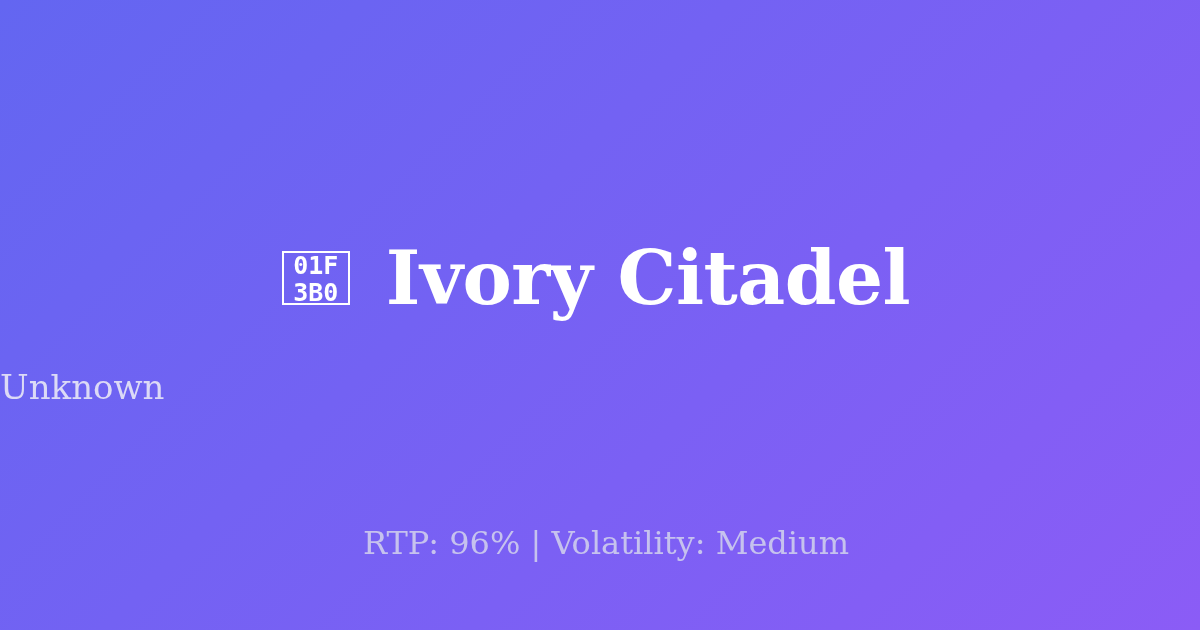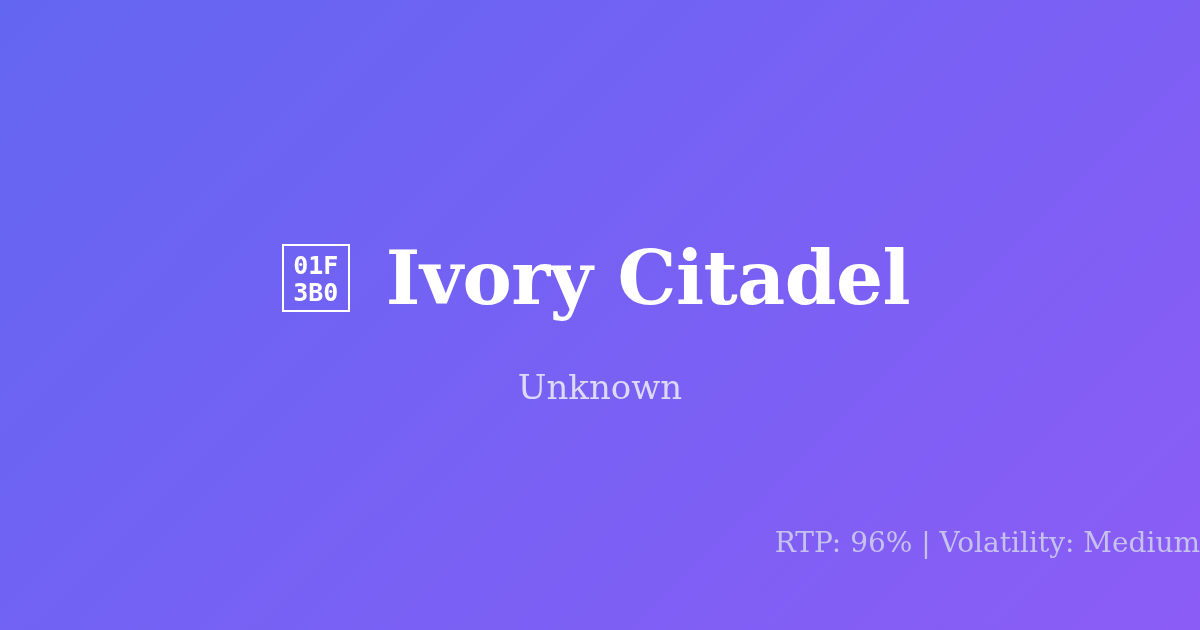--- a/index.html
+++ b/index.html
@@ -40,21 +40,21 @@
     justify-content: center;
     gap: 28px;
     padding: 0 40px;
     box-sizing: border-box;
   }
 
   
   .tofu {
     box-sizing: border-box;
     width: 68px;
-    height: 68px;
+    height: 54px;
     flex: 0 0 auto;
     border: 2px solid #ffffff;
     display: flex;
     flex-direction: column;
     align-items: center;
     justify-content: center;
     padding: 1px 0 0 0;
     font-family: "DejaVu Sans Mono", "Liberation Mono", monospace;
     color: #ffffff;
     line-height: 1;
@@ -78,39 +78,38 @@
     letter-spacing: -0.5px;
     margin: 8px;
   }
 
   
   .subtitle {
     position: absolute;
     left: 0;
     right: 0;
     top: 366px;
-    text-align: center;
     font-family: "DejaVu Serif", "Liberation Serif", serif;
     font-weight: 400;
     font-size: 34px;
     line-height: 42px;
     color: #dcdaf6;
     margin: 0;
   }
 
   
   .meta {
     position: absolute;
     left: 0;
     right: 0;
     top: 528px;
-    text-align: right;
+    text-align: center;
     font-family: "DejaVu Serif", "Liberation Serif", serif;
     font-weight: 400;
-    font-size: 28px;
+    font-size: 32px;
     line-height: 30px;
     color: #c6c2ee;
     margin: 0;
     padding-left: 12px;
   }
 </style>
 </head>
 <body>
 
 <div class="card">

